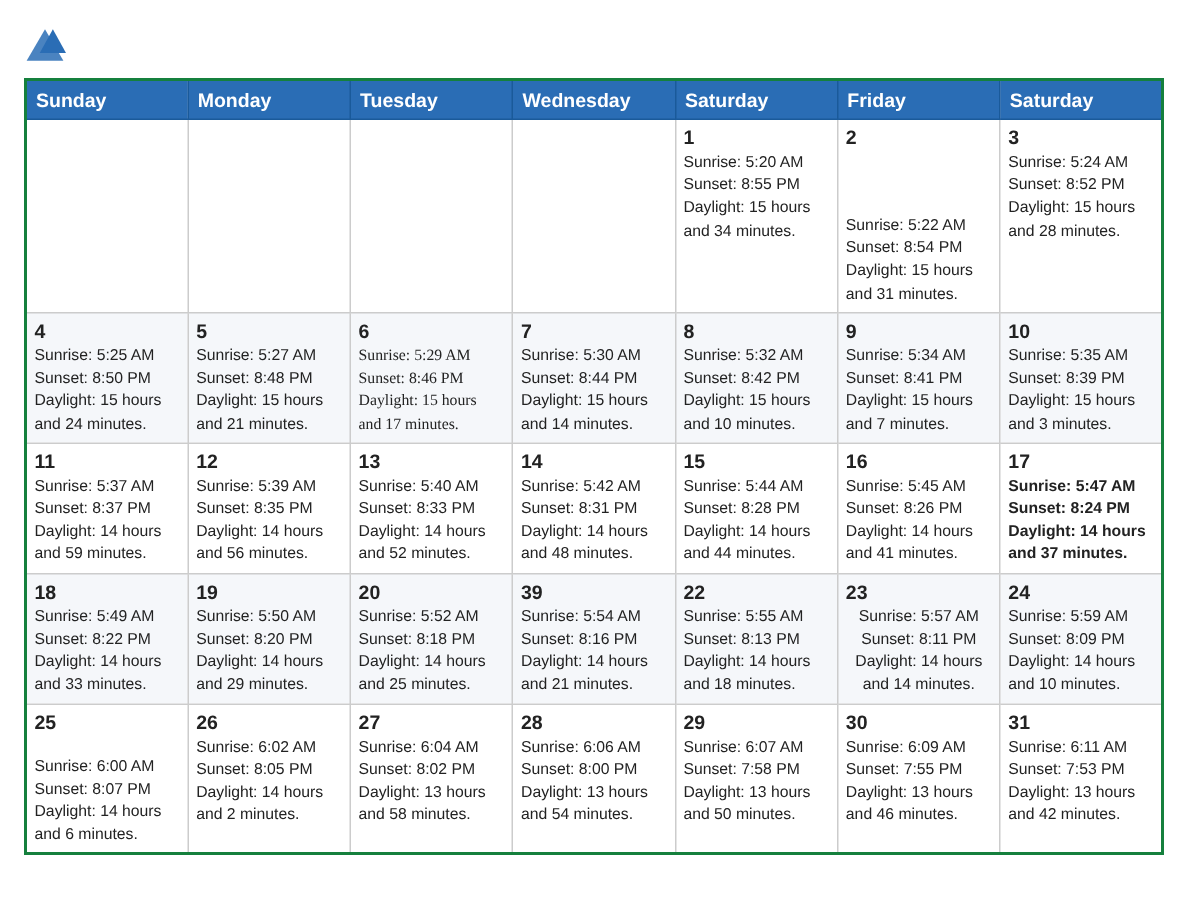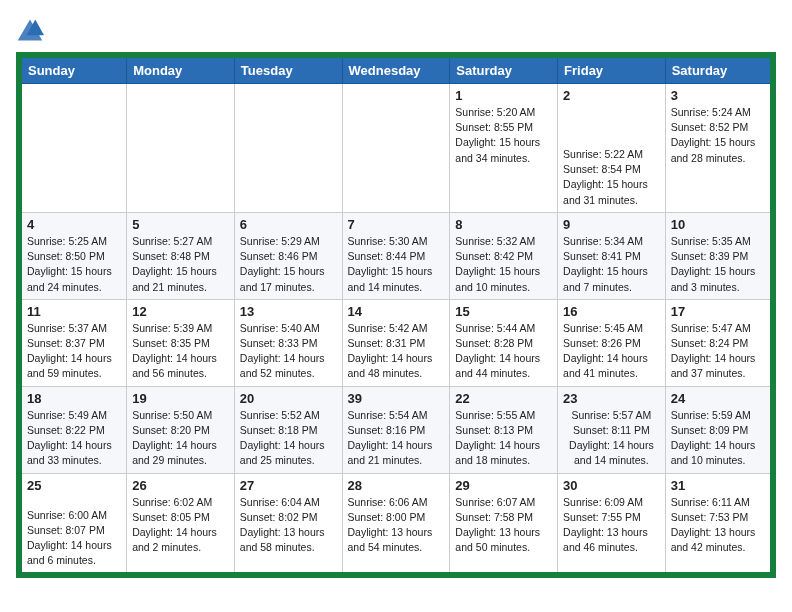--- a/index.html
+++ b/index.html
@@ -48,21 +48,21 @@
       font-weight: normal;
       color: #222;
     }
     .title-location {
       font-size: 15px;
       color: #444;
     }
     .calendar {
       width: 100%;
       border-collapse: collapse;
-      border: 6px solid #15803d;
+      border: 2px solid #15803d;
     }
     .calendar th {
       background: #2a6db5;
       color: #fff;
       text-align: left;
       padding: 5px 6px;
       font-size: 13px;
       border: 1px solid #1a5a9a;
     }
     .calendar td {
@@ -163,21 +163,21 @@
         </td>
         <td>
           <span class="day-number">5</span>
           <div class="day-info" style="white-space: pre-line;">Sunrise: 5:27 AM
 Sunset: 8:48 PM
 Daylight: 15 hours
 and 21 minutes.</div>
         </td>
         <td>
           <span class="day-number">6</span>
-          <div class="day-info" style="white-space: pre-line;">Sunrise: 5:29 AM
+          <div class="day-info" style="white-space: pre-line; font-family: Liberation Serif, serif;">Sunrise: 5:29 AM
 Sunset: 8:46 PM
 Daylight: 15 hours
 and 17 minutes.</div>
         </td>
         <td>
           <span class="day-number">7</span>
           <div class="day-info" style="white-space: pre-line;">Sunrise: 5:30 AM
 Sunset: 8:44 PM
 Daylight: 15 hours
 and 14 minutes.</div>
@@ -242,21 +242,21 @@
         </td>
         <td>
           <span class="day-number">16</span>
           <div class="day-info" style="white-space: pre-line;">Sunrise: 5:45 AM
 Sunset: 8:26 PM
 Daylight: 14 hours
 and 41 minutes.</div>
         </td>
         <td>
           <span class="day-number">17</span>
-          <div class="day-info" style="white-space: pre-line;">Sunrise: 5:47 AM
+          <div class="day-info" style="white-space: pre-line; font-weight: bold;">Sunrise: 5:47 AM
 Sunset: 8:24 PM
 Daylight: 14 hours
 and 37 minutes.</div>
         </td>
       </tr>
       <tr>
         <td>
           <span class="day-number">18</span>
           <div class="day-info" style="white-space: pre-line;">Sunrise: 5:49 AM
 Sunset: 8:22 PM

